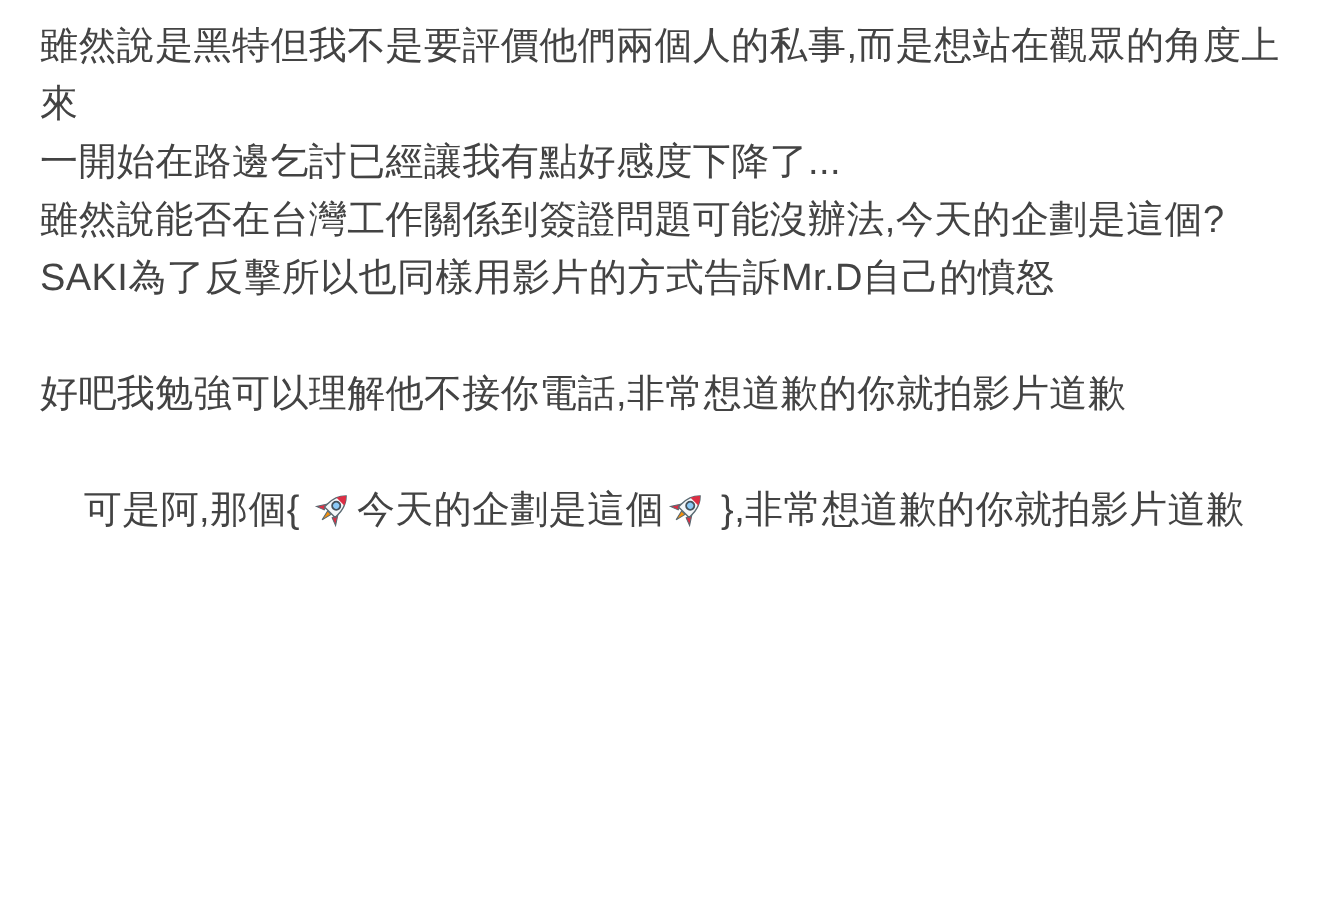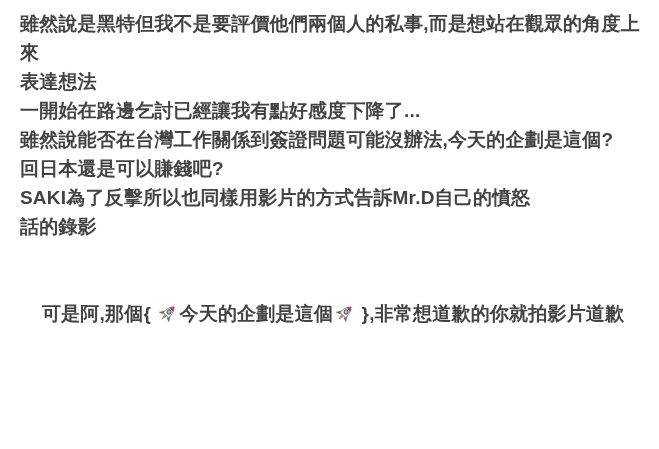--- a/index.html
+++ b/index.html
@@ -24,21 +24,20 @@
     padding: 9px 14px 0 20px;
     color: var(--text-color);
     font-size: 19px;
     line-height: 29px;
     letter-spacing: 0.2px;
     font-weight: 400;
   }
   .line {
     min-height: 29px;
     white-space: pre-wrap;
-    font-weight: bold;
   }
   .rocket {
     width: 21px;
     height: 21px;
     vertical-align: -4px;
     margin: 0 1px;
   }
 </style>
 </head>
 <body>
@@ -53,27 +52,25 @@
         <path d="M12 1.4 C15.1 4.4 16.3 8.4 16.3 12.4 L16.3 14.6 L7.7 14.6 L7.7 12.4 C7.7 8.4 8.9 4.4 12 1.4 Z" fill="var(--rocket-body)" stroke="var(--rocket-outline)" stroke-width="0.8"></path>
         <path d="M12 1.4 C13.4 2.8 14.4 4.3 15.1 6.0 L8.9 6.0 C9.6 4.3 10.6 2.8 12 1.4 Z" fill="var(--rocket-red)"></path>
         <circle cx="12" cy="9.4" r="2.3" fill="var(--rocket-window)" stroke="var(--rocket-window-ring)" stroke-width="1.1"></circle>
       </g>
     </g>
   </defs>
 </svg>
 
 <div class="post-text">
   <div class="line">雖然說是黑特但我不是要評價他們兩個人的私事,而是想站在觀眾的角度上來</div>
-  <div class="line">表達想法</div>
   <div class="line">一開始在路邊乞討已經讓我有點好感度下降了...</div>
   <div class="line">雖然說能否在台灣工作關係到簽證問題可能沒辦法,今天的企劃是這個?</div>
-  <div class="line">回日本還是可以賺錢吧?</div>
   <div class="line">SAKI為了反擊所以也同樣用影片的方式告訴Mr.D自己的憤怒</div>
-  <div class="line">話的錄影</div>
   <div class="line"></div>
+  <div class="line">好吧我勉強可以理解他不接你電話,非常想道歉的你就拍影片道歉</div>
   <div class="line">
     <span>可是阿,那個{ </span><svg class="rocket" viewBox="0 0 24 24">
         <use href="#rocket-glyph"></use>
       </svg><span>今天的企劃是這個</span><svg class="rocket" viewBox="0 0 24 24">
         <use href="#rocket-glyph"></use>
       </svg><span> },非常想道歉的你就拍影片道歉</span>
   </div>
 
 </div>
 

